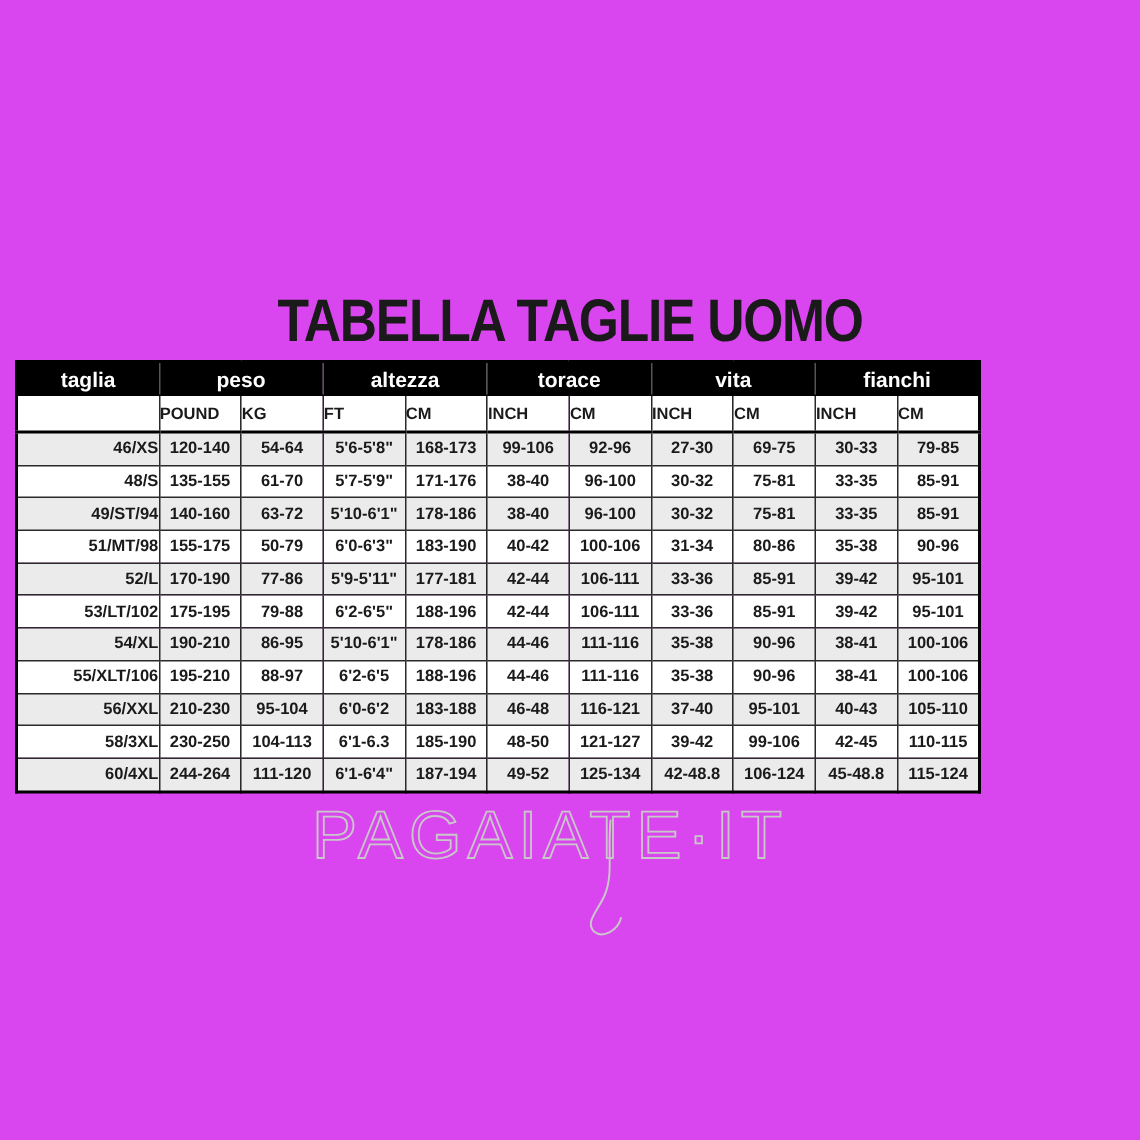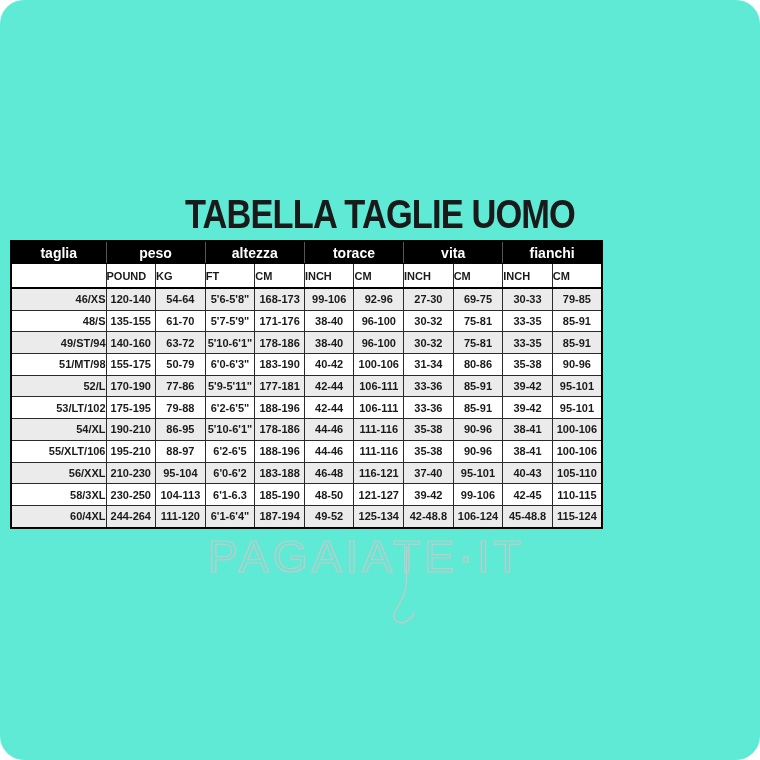--- a/index.html
+++ b/index.html
@@ -5,43 +5,42 @@
   html, body {
     margin: 0;
     padding: 0;
     background: #ffffff;
     font-family: "Liberation Sans", sans-serif;
   }
   .page {
     position: relative;
     width: 760px;
     height: 760px;
-    background: #5eead4;
+    background: #d946ef;
     overflow: hidden;
-    border-radius: 24px;
   }
   .title {
     position: absolute;
     top: 192px;
     left: 0;
     width: 760px;
     text-align: center;
     font-size: 40px;
     font-weight: 700;
     color: #1a1a1a;
     letter-spacing: -1px;
     transform: scaleX(0.86);
     transform-origin: 50% 50%;
     white-space: nowrap;
   }
   table.size-table {
     position: absolute;
     top: 240px;
     left: 10px;
-    width: 593px;
+    width: 644px;
     border-collapse: collapse;
     table-layout: fixed;
     border: 2px solid #000000;
     font-family: "Liberation Sans", sans-serif;
     padding-left: 28px;
   }
   col.size-col { width: 95px; }
   thead tr.group-row th {
     background: #000000;
     color: #ffffff;

